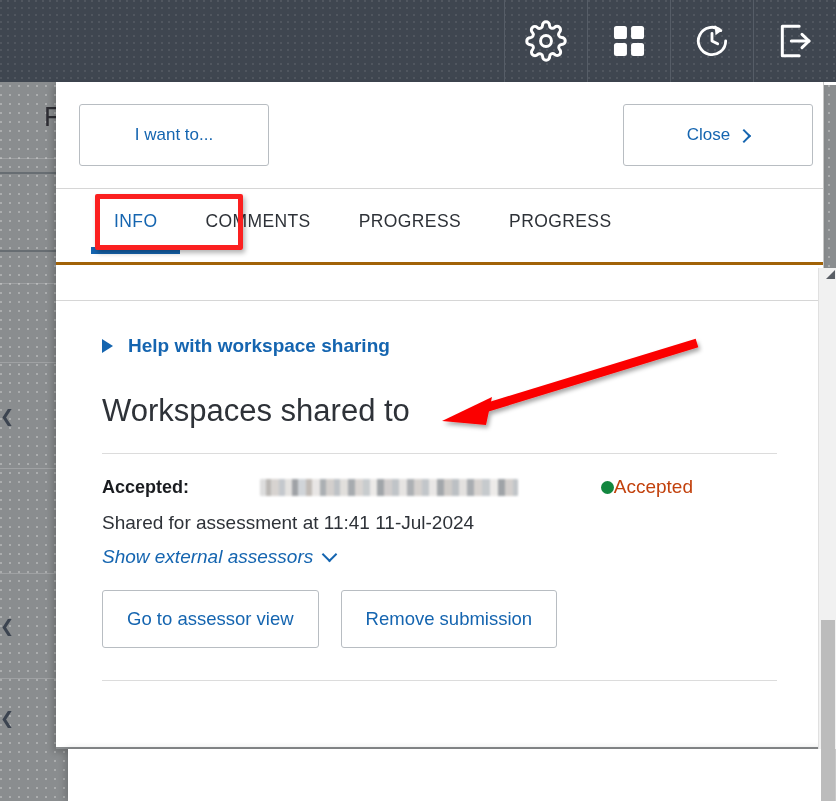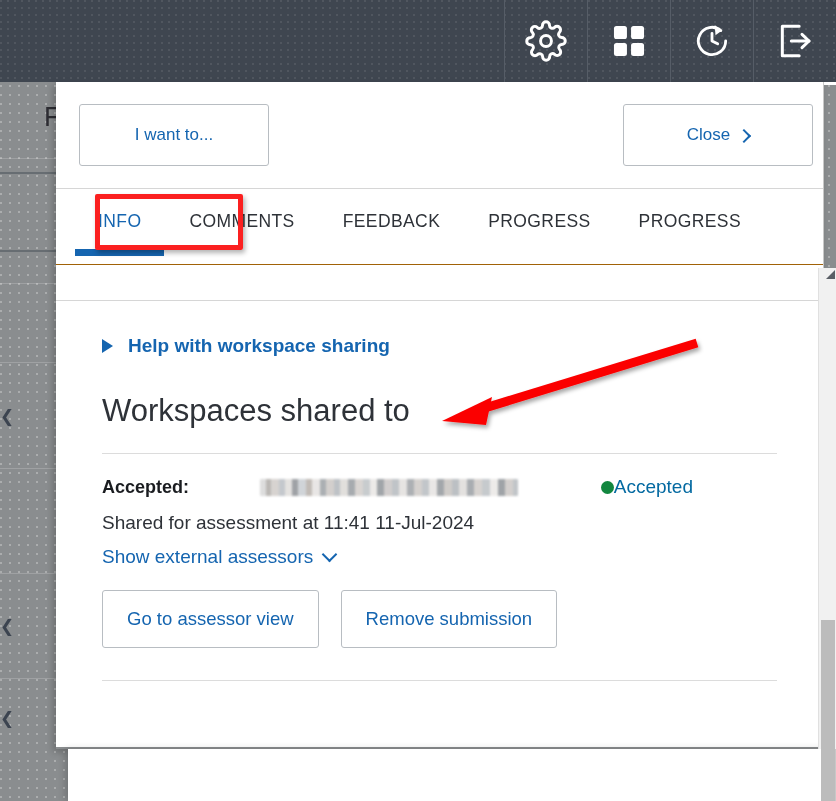--- a/index.html
+++ b/index.html
@@ -164,24 +164,24 @@
     transform: rotate(45deg);
     position: relative;
     top: 1px;
   }
 
   
   .tabbar {
     position: relative;
     height: 77px;
     border-top: 1px solid #d6d6d6;
-    border-bottom: 1px solid #a16207;
+    border-bottom: 3px solid #a16207;
     display: flex;
     align-items: flex-start;
-    padding-left: 18px;
+    padding-left: 34px;
   }
   .tab {
     position: relative;
     padding: 22px 24px 0 24px;
     font-size: 17.5px;
     letter-spacing: 0.4px;
     color: #2e3238;
     cursor: pointer;
     height: 100%;
     font-family: "Liberation Sans", sans-serif;
@@ -288,21 +288,21 @@
     background-size: 258px 100%;
     filter: blur(1.1px);
     opacity: 0.96;
   }
   .status {
     margin-left: auto;
     display: flex;
     align-items: center;
     gap: 0;
     font-size: 19px;
-    color: #0369a1;
+    color: #c2410c;
     padding-right: 84px;
   }
   .status-dot {
     width: 13px; height: 13px;
     border-radius: 50%;
     background: #12873f;
   }
 
   .shared-line {
     font-size: 19px;
@@ -311,20 +311,21 @@
   }
 
   .show-assessors {
     display: inline-flex;
     align-items: center;
     gap: 11px;
     color: #1565b0;
     font-size: 19px;
     cursor: pointer;
     margin-bottom: 22px;
+    font-style: italic;
   }
   .chev-down {
     display: inline-block;
     width: 11px; height: 11px;
     border-right: 2.4px solid #1565b0;
     border-bottom: 2.4px solid #1565b0;
     transform: rotate(45deg);
     position: relative;
     top: -3px;
   }
@@ -455,23 +456,20 @@
         <span class="chev-right"></span>
       </div>
     </div>
 
     <div class="tabbar">
       <div class="tab active">
         <span>INFO</span>
       </div>
       <div class="tab">
         <span>COMMENTS</span>
-      </div>
-      <div class="tab">
-        <span>FEEDBACK</span>
       </div>
       <div class="tab">
         <span>PROGRESS</span>
       </div>
       <div class="tab">
         <span>PROGRESS</span>
       </div>
     </div>
 
     <div class="modal-body">

